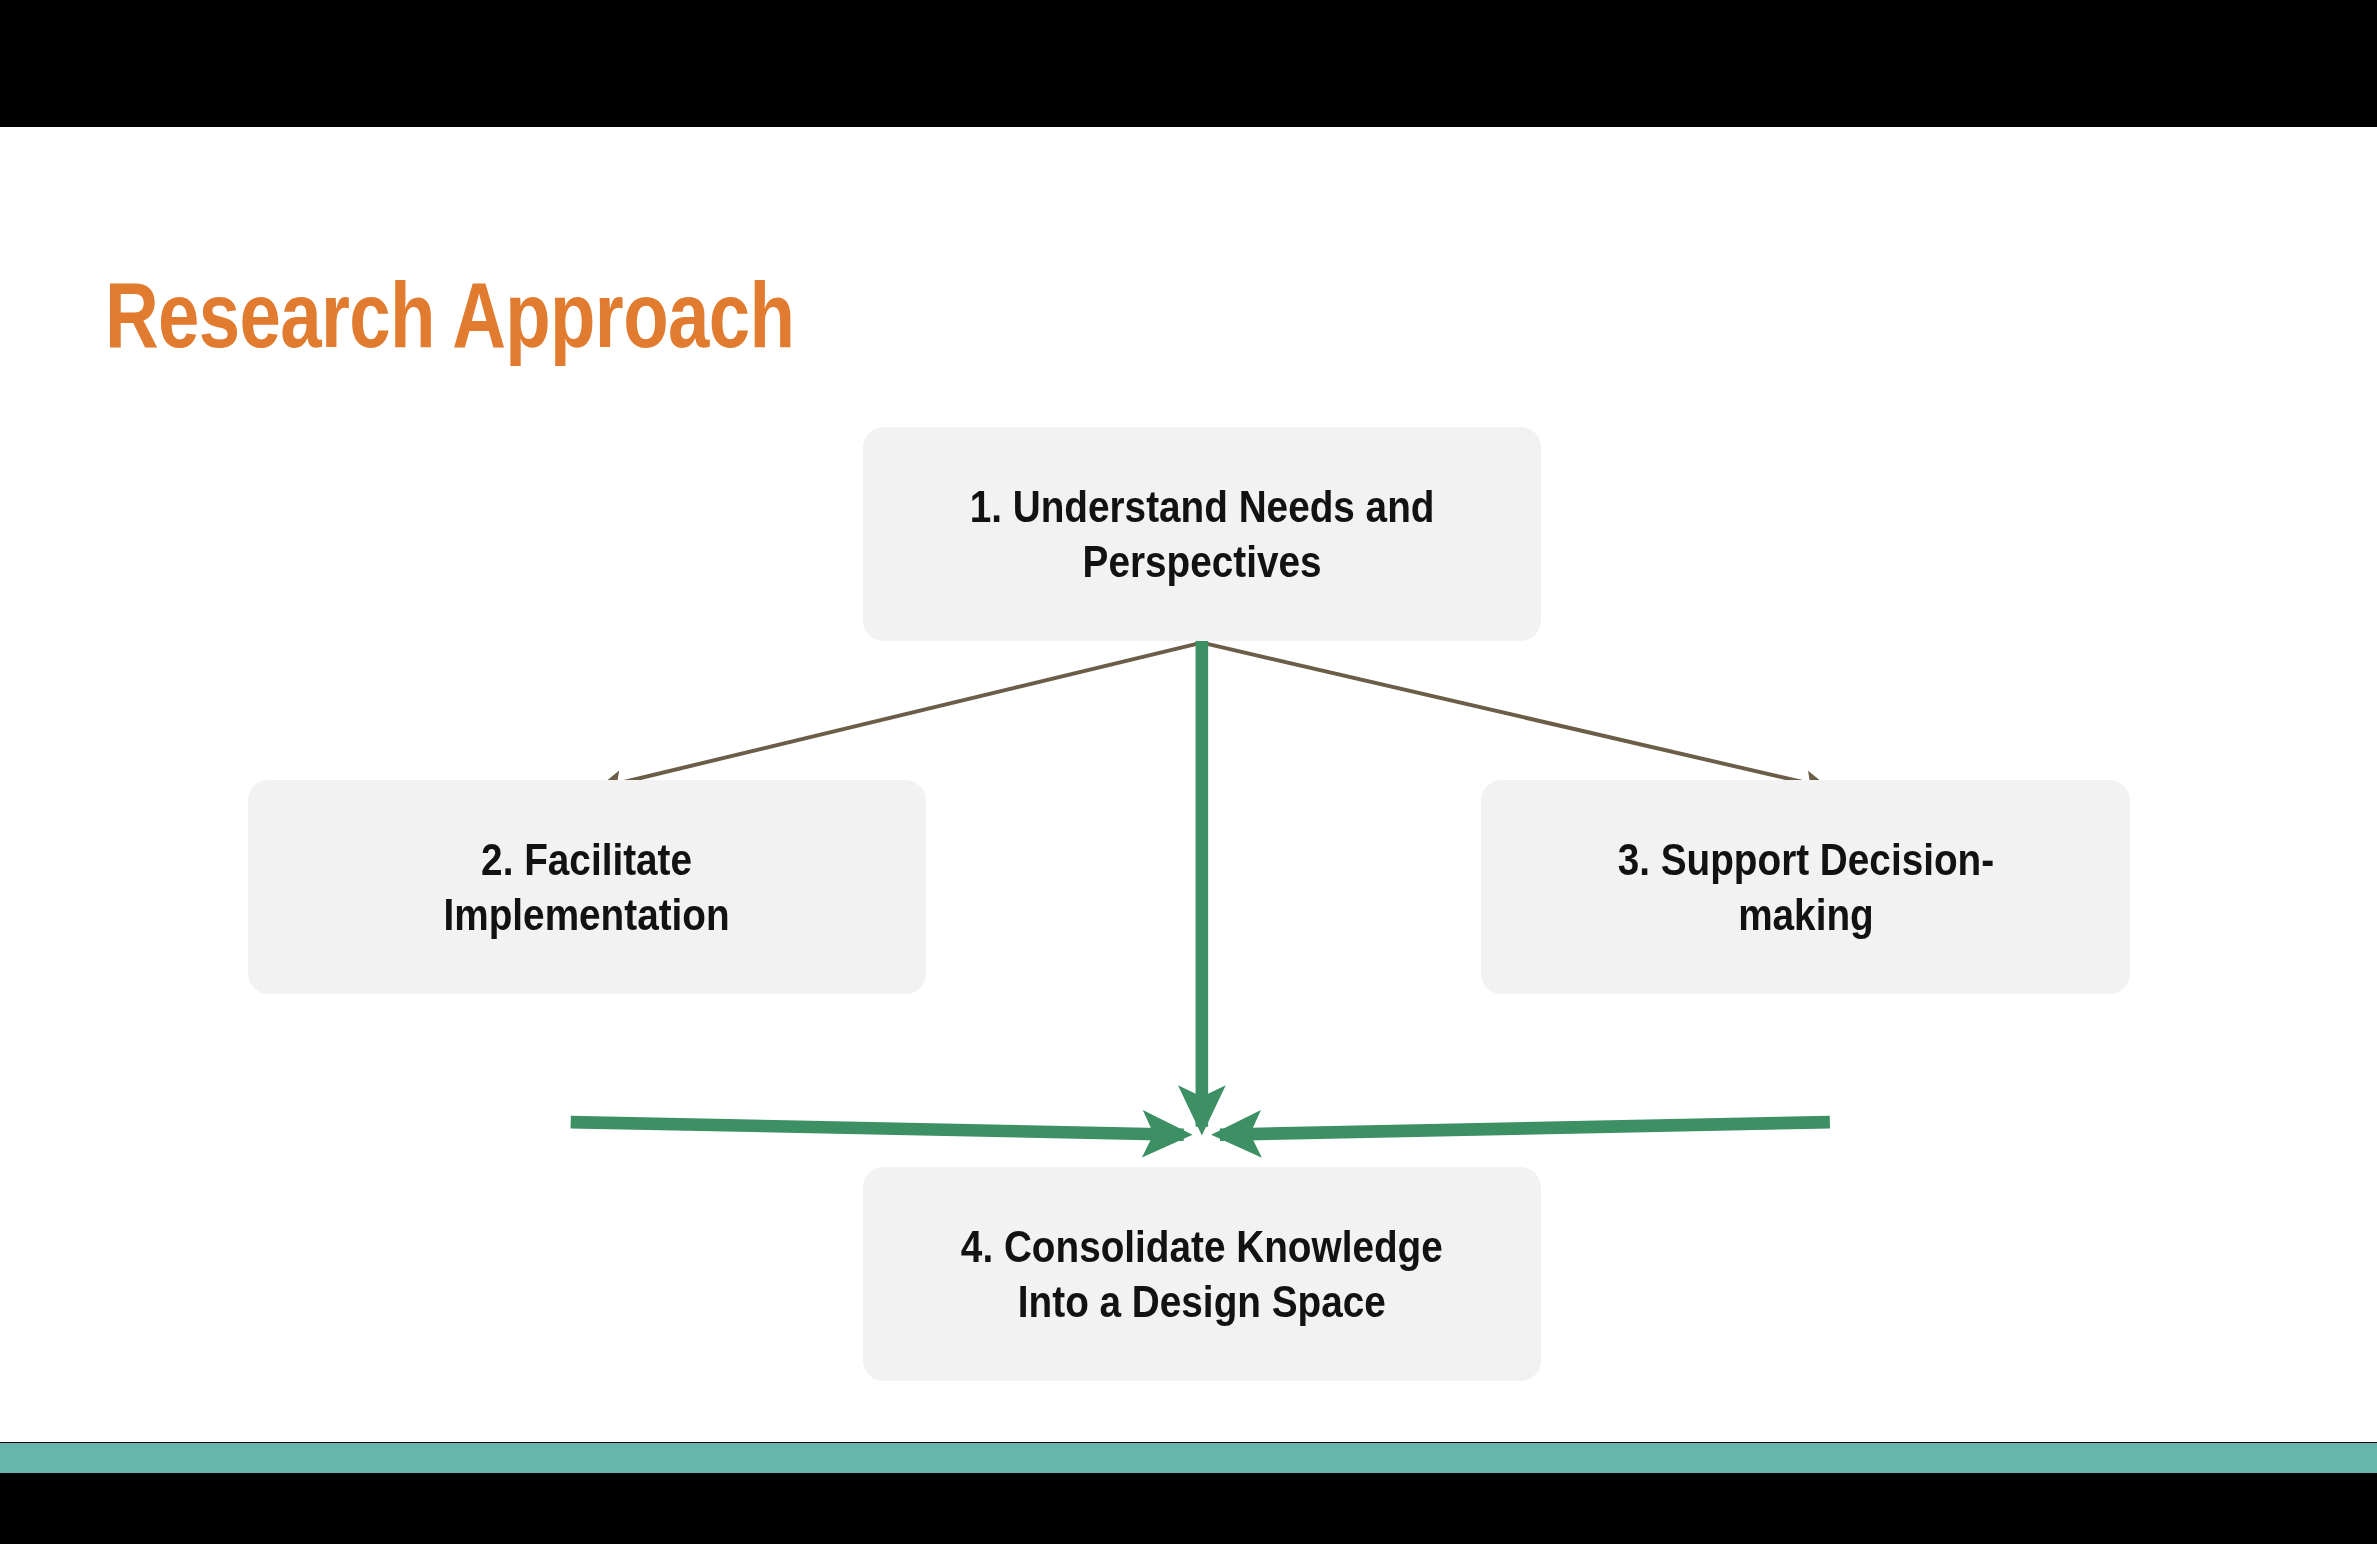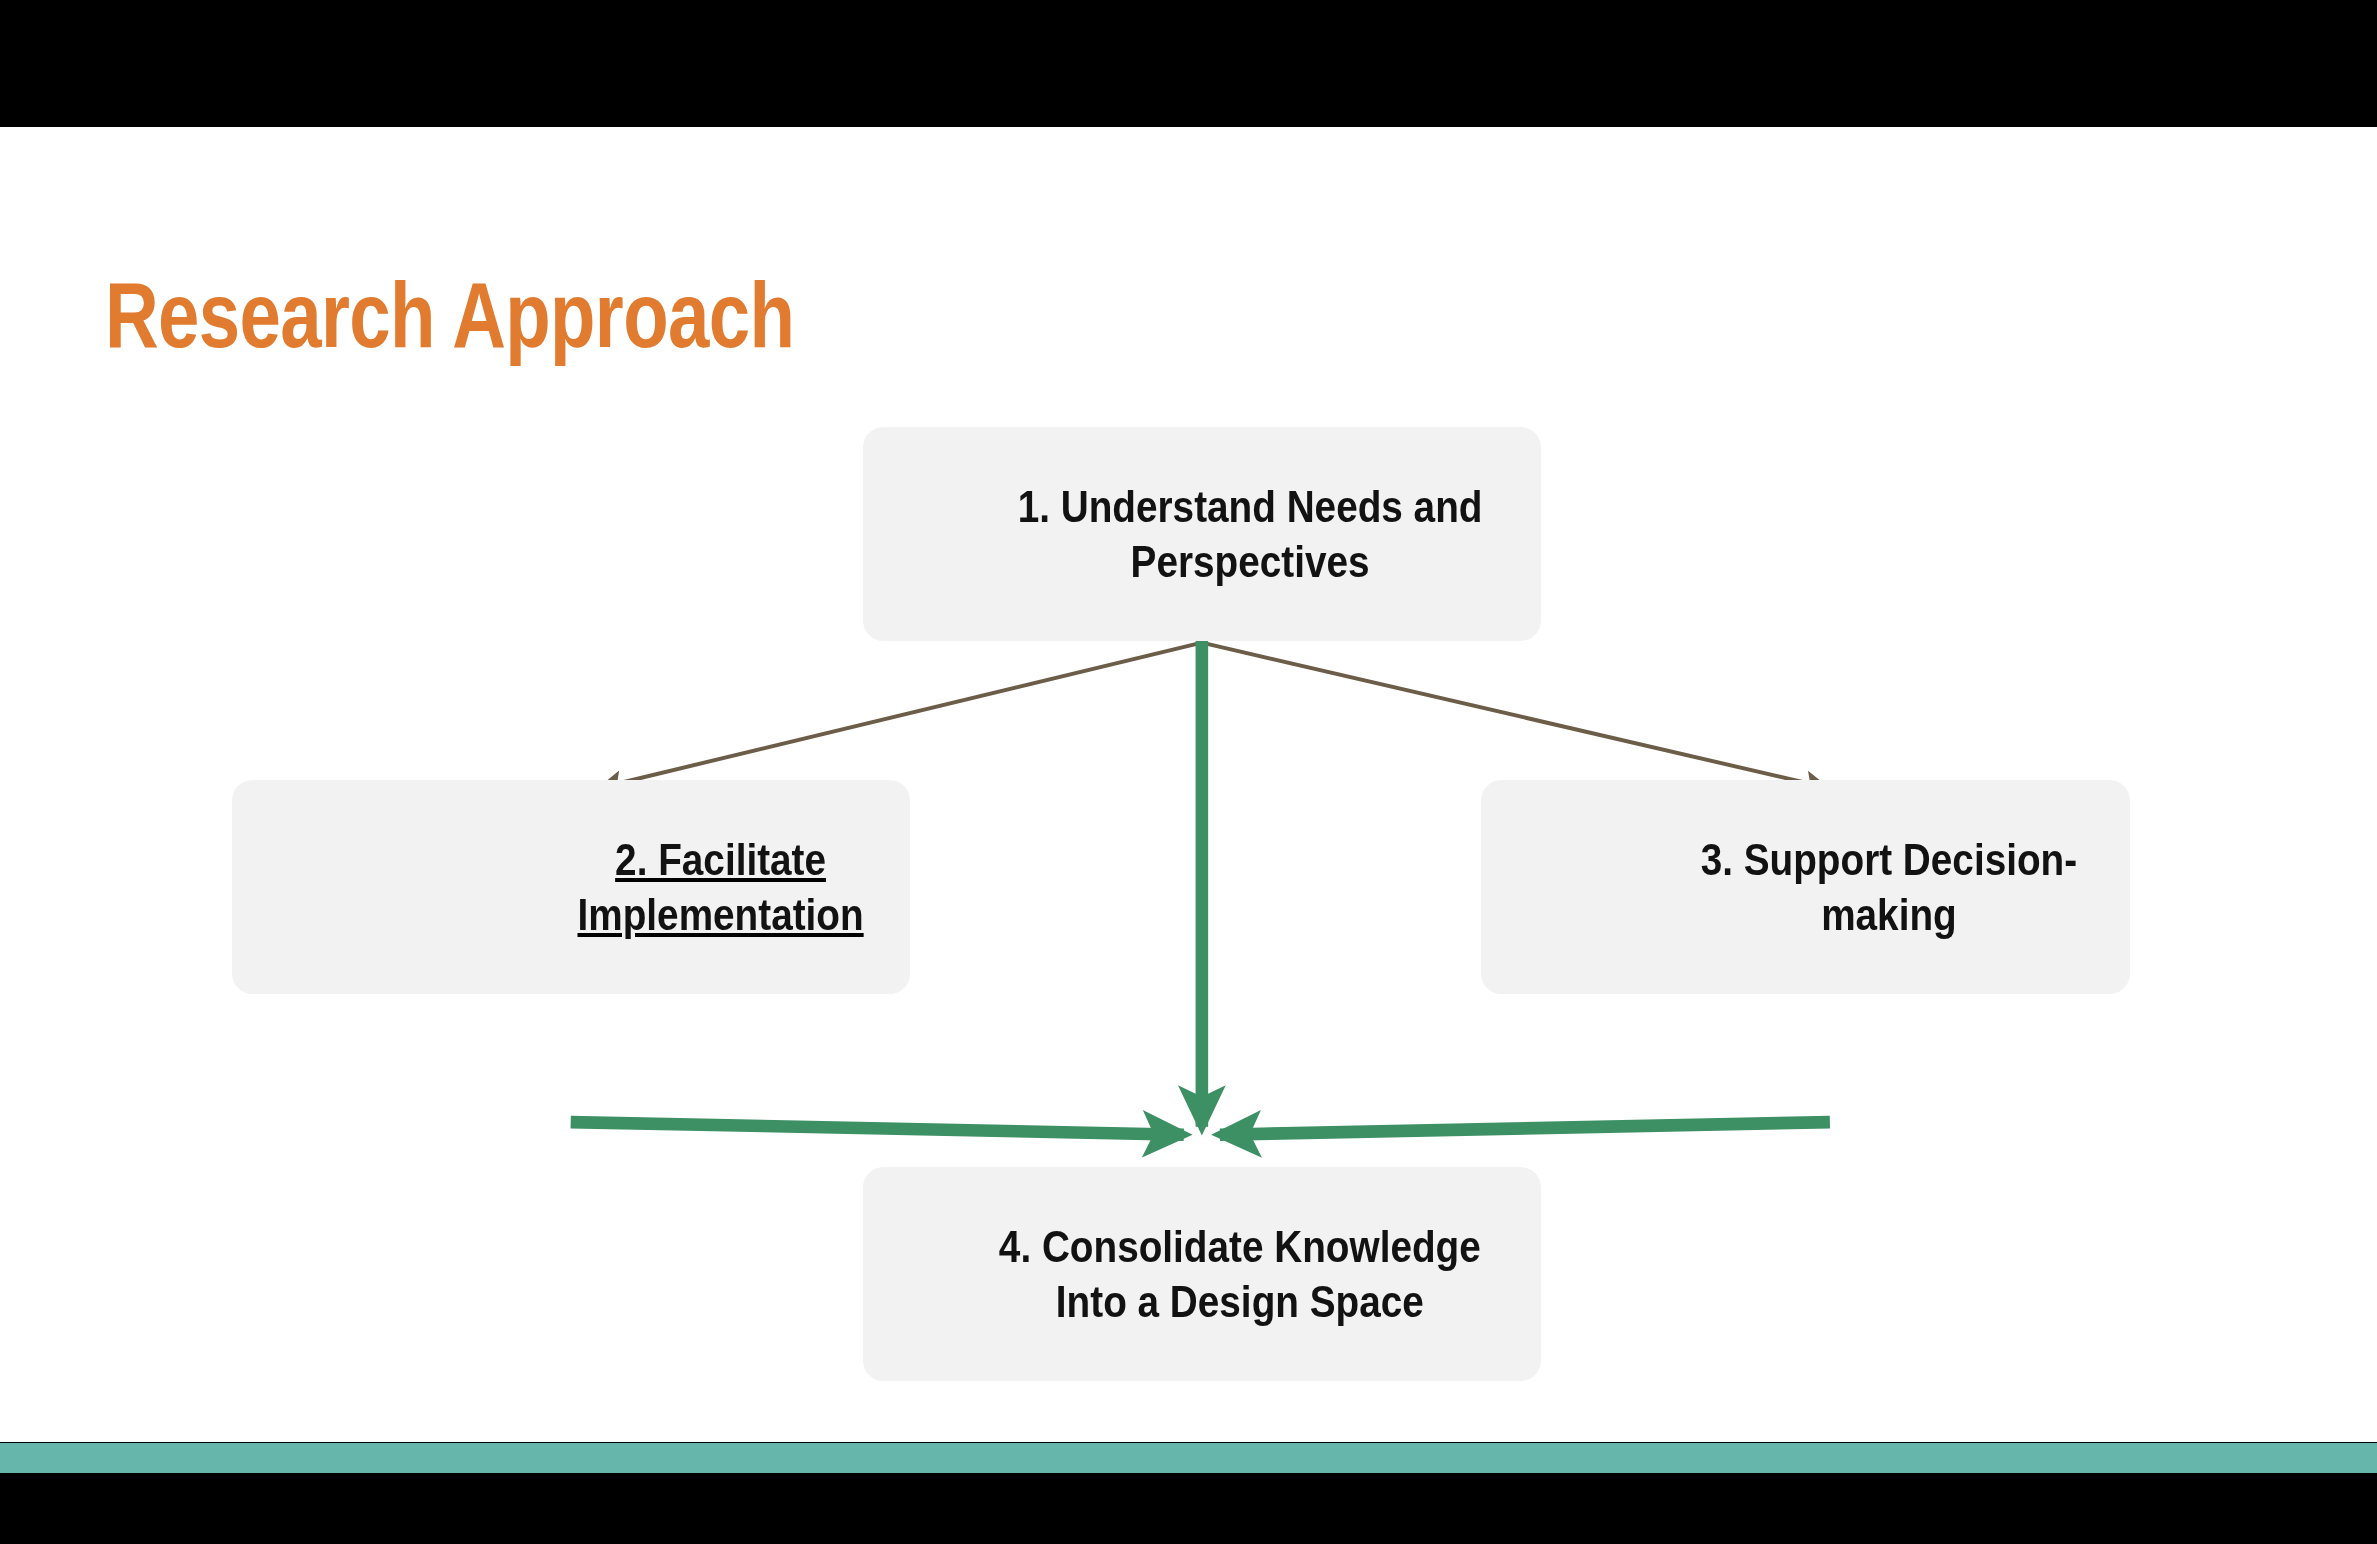--- a/index.html
+++ b/index.html
@@ -79,38 +79,38 @@
     pointer-events: none;
   }
 
   
   .node {
     position: absolute;
     background: #f2f2f2;
     border-radius: 20.4px;
     display: flex;
     align-items: center;
-    justify-content: flex-end;
+    justify-content: center;
     box-sizing: border-box;
     padding: 0 27px;
   }
   .node-label {
     font-family: "Liberation Sans Narrow", "Liberation Sans", sans-serif;
     font-weight: bold;
     font-size: 44px;
     line-height: 1.26;
     color: #121212;
     text-align: center;
     transform: scaleX(0.88);
     transform-origin: center center;
     white-space: pre-line;
   }
 
   #node-1 { left: 863px; top: 300px;  width: 678px; height: 214px; }
-  #node-2 { left: 232px;  top: 653px;  width: 678px; height: 214px; text-decoration: underline; }
+  #node-2 { left: 248px;  top: 653px;  width: 678px; height: 214px; }
   #node-3 { left: 1481px; top: 653px;  width: 649px; height: 214px; }
   #node-4 { left: 863px; top: 1012px; width: 678px; height: 214px; margin-top: 28px; }
 </style>
 </head>
 <body>
 
 <div id="slide-root">
 
   <div class="bar-top"></div>
 

